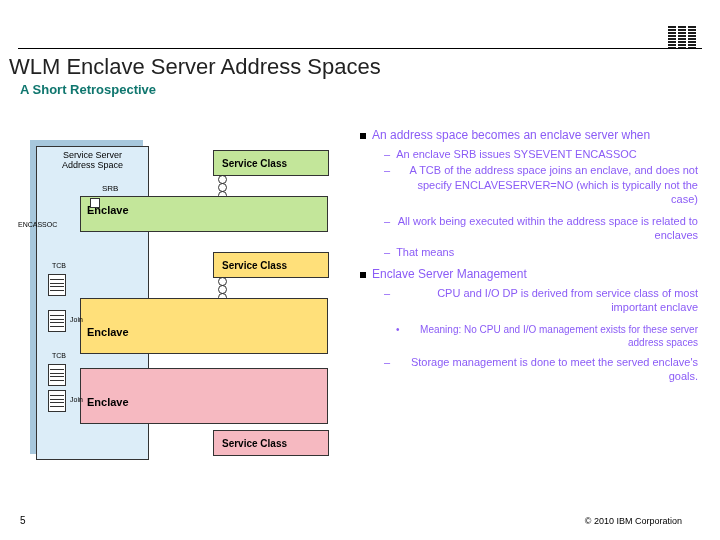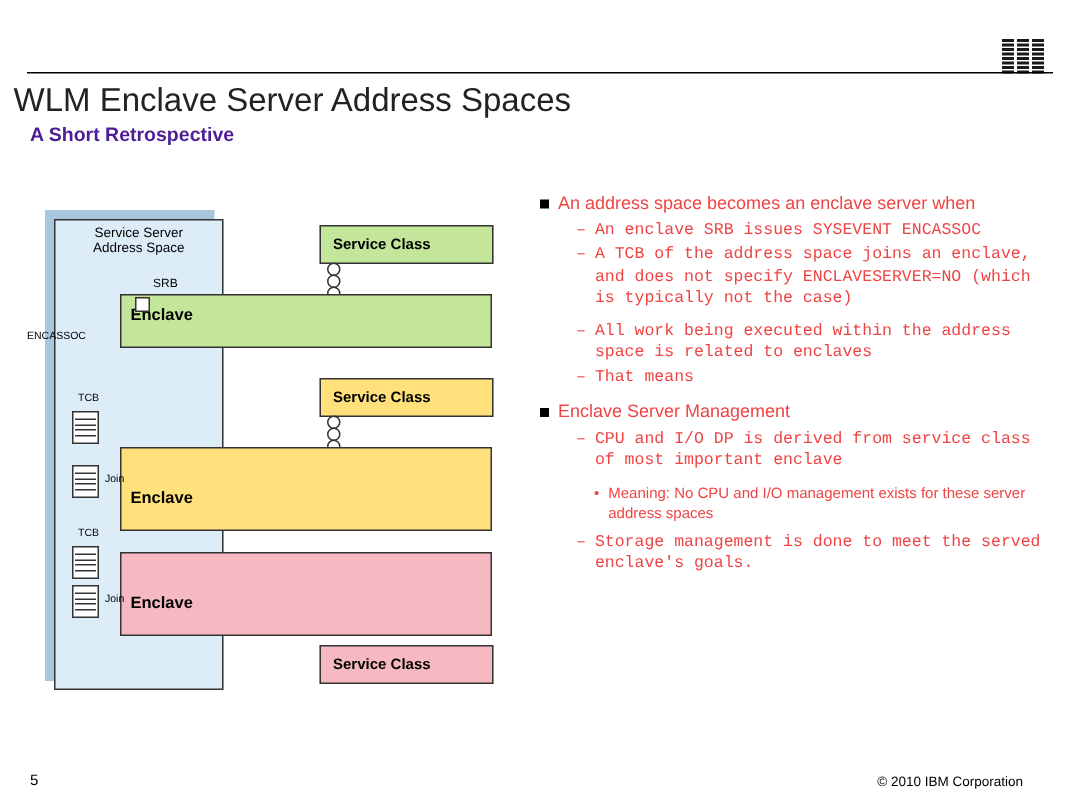--- a/index.html
+++ b/index.html
@@ -6,21 +6,21 @@
   body {
     width: 720px; height: 540px;
     font-family: Arial, Helvetica, sans-serif;
     background: #fff; position: relative; overflow: hidden;
   }
   .logo { position: absolute; top: 26px; right: 24px; display:flex; gap:2px; }
   .logo .bar { display:flex; flex-direction:column; gap:1px; }
   .logo .bar span { width:8px; height:2px; background:#1a1a1a; }
   .hr { position:absolute; left:18px; right:18px; top:48px; height:1px; background:#000; }
   .title { position:absolute; left:9px; top:54px; font-size:22px; font-weight:400; color:#222; }
-  .subtitle { position:absolute; left:20px; top:82px; font-size:13px; font-weight:700; color:#4c1d95; }
+  .subtitle { position:absolute; left:20px; top:82px; font-size:13px; font-weight:700; color:#0f766e; }
 
   .diagram { position:absolute; left:18px; top:134px; width:320px; height:330px; }
   .diagram .asbox { position:absolute; left:18px; top:12px; width:113px; height:314px; border:1px solid #333; background:#dcedf8; }
   .diagram .asbox-shadow { position:absolute; left:12px; top:6px; width:113px; height:314px; background:#a7c7dc; }
   .asbox-title { font-size:9px; text-align:center; padding:4px 2px; line-height:1.1; }
   .sc-box { position:absolute; border:1px solid #333; font-size:10px; font-weight:700; display:flex; align-items:center; padding-left:8px; }
   .sc1 { left:195px; top:16px; width:116px; height:26px; background:#c3e69a; }
   .sc2 { left:195px; top:118px; width:116px; height:26px; background:#ffe07a; }
   .sc3 { left:195px; top:296px; width:116px; height:26px; background:#f6b9c1; }
   .enc-box { position:absolute; border:1px solid #333; font-size:11px; font-weight:700; display:flex; align-items:flex-end; padding:15px 6px; }
@@ -36,27 +36,27 @@
   .tcb1 { left:30px; top:140px; } .tcb1l { left:34px; top:128px; }
   .tcb2 { left:30px; top:176px; } .join1 { left:52px; top:182px; font-size:7px; }
   .tcb3 { left:30px; top:230px; } .tcb3l { left:34px; top:218px; }
   .tcb4 { left:30px; top:256px; } .join2 { left:52px; top:262px; font-size:7px; }
   .chain { position:absolute; display:flex; flex-direction:column; align-items:center; }
   .chain .o { width:9px; height:9px; border:1px solid #333; border-radius:50%; margin-top:-1px; }
   .ch1 { left:200px; top:42px; } .ch2 { left:200px; top:144px; }
   .page-num { position:absolute; left:20px; bottom:14px; font-size:10px; }
   .copyright { position:absolute; right:38px; bottom:14px; font-size:9px; }
 
-  .content { position:absolute; left:360px; top:128px; right:22px; font-size:12px; color:#ef4444; }
+  .content { position:absolute; left:360px; top:128px; right:22px; font-size:12px; color:#8b5cf6;text-align:right; }
   .b1 { margin-bottom:6px; }
   .b1-h { display:flex; gap:6px; }
   .sq { width:6px; height:6px; background:#000; margin-top:5px; flex:0 0 auto; }
   .b1-t { line-height:1.25; }
   .dash-list { margin:4px 0 8px 24px; font-size:11px; }
-  .dash-list li { list-style:none; display:flex; gap:6px; line-height:1.3; margin-bottom:2px;font-family:Liberation Mono, monospace; }
+  .dash-list li { list-style:none; display:flex; gap:6px; line-height:1.3; margin-bottom:2px; }
   .dash-list li::before { content:"–"; }
   .dot-list { margin:2px 0 6px 36px; font-size:10px; }
   .dot-list li { list-style:none; display:flex; gap:6px; line-height:1.3; margin-bottom:2px; }
   .dot-list li::before { content:"•"; }
 </style>
 </head>
 <body>
 
 <div class="logo">
   <div class="bar">

